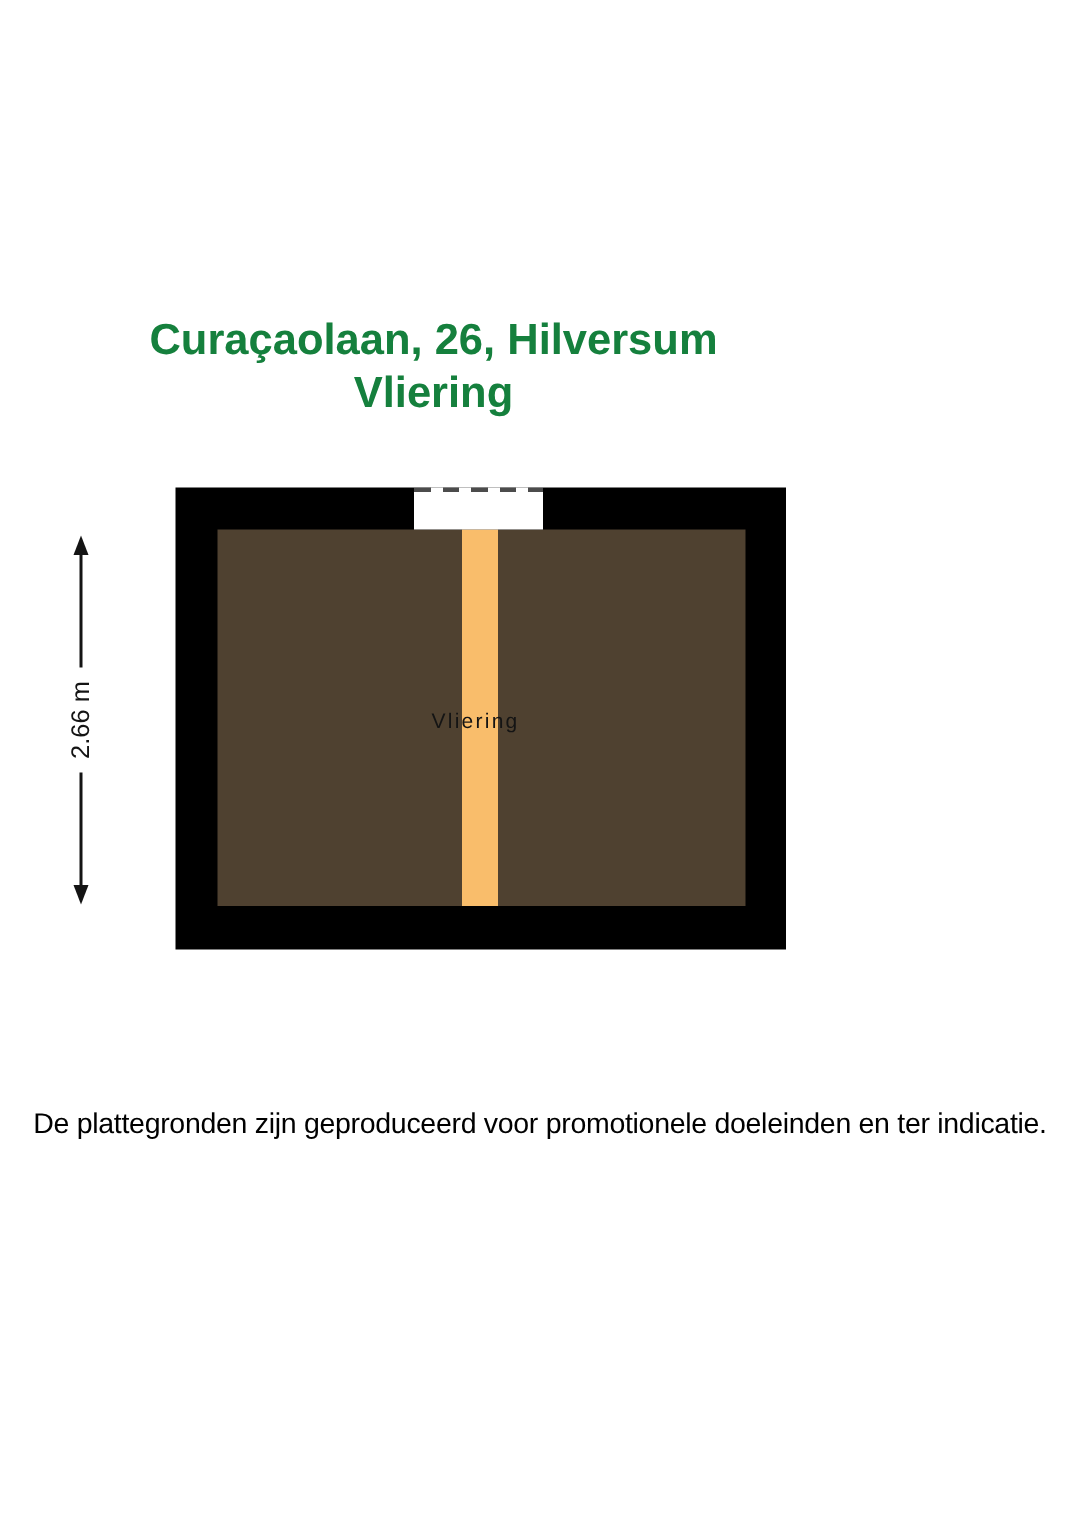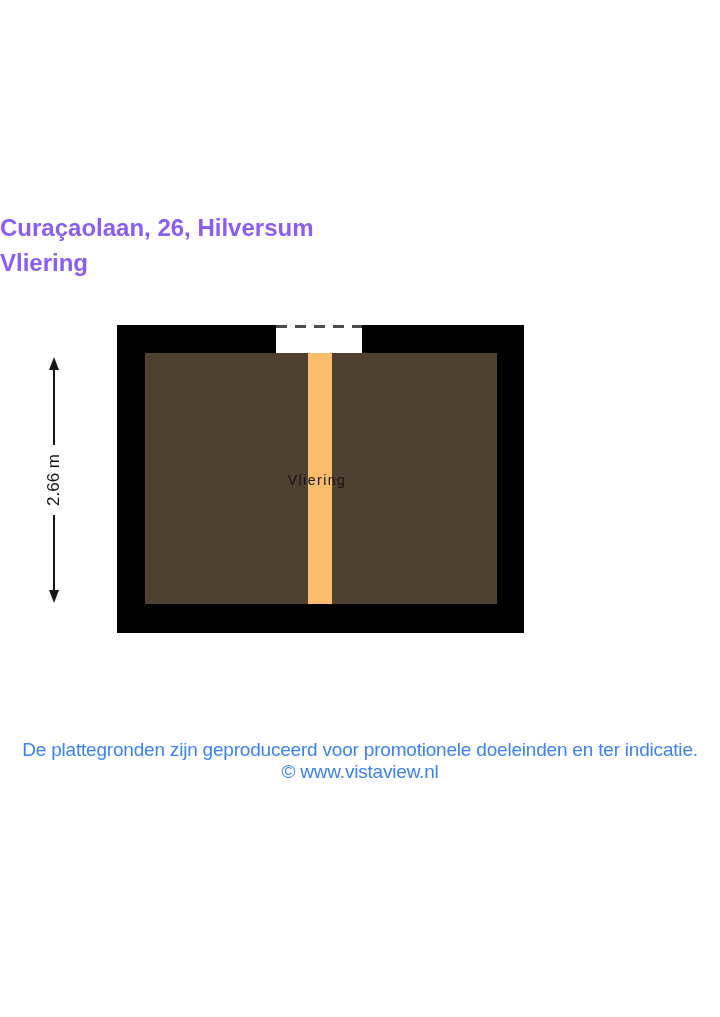--- a/index.html
+++ b/index.html
@@ -13,25 +13,25 @@
     color: #111;
     overflow: hidden;
   }
 
   
   .title {
     position: absolute;
     top: 210px;
     left: 0;
     width: 578px;            
-    text-align: left;
-    font-size: 24px;
+    text-align: center;
+    font-size: 29px;
     font-weight: bold;
     line-height: 35px;
-    color: #8b5cf6;
+    color: #15803d;
   }
 
   
   .plan {
     position: absolute;
     left: 117px;
     top: 325px;
     width: 407px;
     height: 308px;
     background: var(--color-wall, #000000);
@@ -123,21 +123,21 @@
 
   
   .footer {
     position: absolute;
     top: 739px;
     left: 0;
     width: 720px;
     text-align: center;
     font-size: 19px;
     line-height: 22px;
-    color: #3b82f6;
+    color: #000000;
     letter-spacing: -0.2px;
   }
 </style>
 </head>
 <body>
 
 <div class="canvas">
 
   <header class="title">
     <div>Curaçaolaan, 26, Hilversum</div>
@@ -157,16 +157,15 @@
   <div class="dim dim-v">
     <span class="arrow arrow-up"></span>
     <span class="line"></span>
     <span class="arrow arrow-down"></span>
     <span class="label">2.66 m</span>
   </div>
 
 
   <footer class="footer">
     <div>De plattegronden zijn geproduceerd voor promotionele doeleinden en ter indicatie.</div>
-    <div>© www.vistaview.nl</div>
   </footer>
 
 </div>
 
 </body></html>

